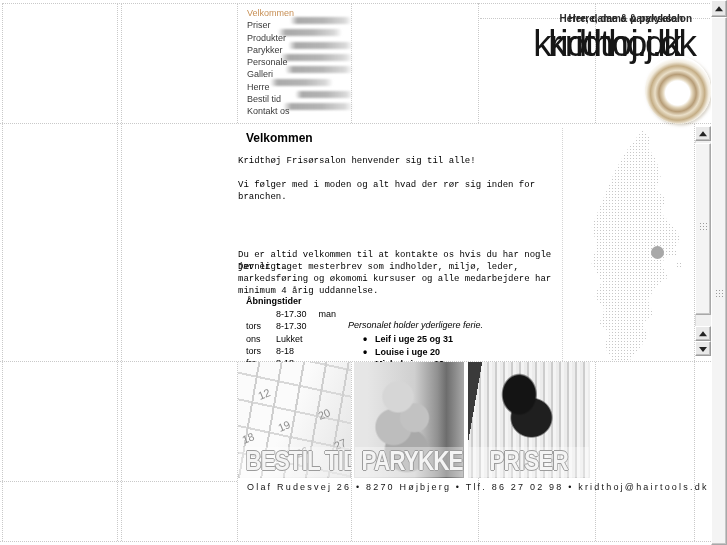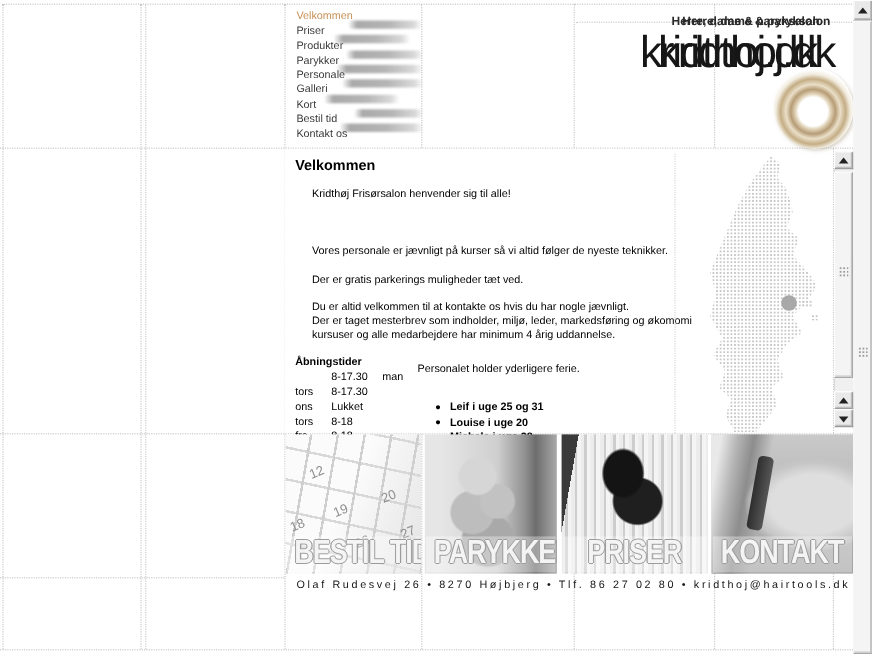--- a/index.html
+++ b/index.html
@@ -47,28 +47,28 @@
   .logo-main { position:absolute; top:20px; font-size:37px; letter-spacing:-2px; color:#161616; white-space:nowrap; }
   .logo-main.c1 { right:1px; } .logo-main.c2 { right:16px; }
   #hair-ring { position:absolute; left:645px; top:56px; width:66px; height:68px; border-radius:50%; z-index:4;
      background:radial-gradient(circle at 48% 54%, #ffffff 0 24%, #e3d6bc 29%, #b69c76 37%, #eadfc8 45%, #c4ad85 54%, #f2ecdf 62%, #ffffff 70%);
      transform:rotate(-18deg); box-shadow:1px 2px 3px rgba(180,170,150,.5); }
 
   
   #content-mask { position:absolute; left:237px; top:124px; width:457px; height:237px; background:#fff; z-index:2; }
   #content { position:absolute; left:0; top:0; width:727px; height:545px; z-index:3; font-size:9px; color:#000; }
   .heading { position:absolute; left:246px; top:131px; font-size:12px; font-weight:bold; }
-  .para { position:absolute; left:260px; width:340px; line-height:12px; }
+  .para { position:absolute; left:238px; width:340px; line-height:12px;font-family:Liberation Mono, monospace; }
   .p1 { top:155px; } .p2 { top:179px; } .p3 { top:203px; } .p4 { top:227px; } .p5 { top:249px; } .p6 { top:261px; }
   .hours-title { position:absolute; left:246px; top:296px; font-weight:bold; }
   .hours-row { position:absolute; left:246px; width:90px; }
   .hours-row .time { position:absolute; left:30px; }
   .hr0 { top:309px;text-align:right; } .hr1 { top:321px; } .hr2 { top:334px; } .hr3 { top:346px; } .hr4 { top:358px; }
   .holiday-title { position:absolute; left:348px; top:296px; font-weight:bold; }
-  .holiday-note { position:absolute; left:348px; top:302px; }
+  .holiday-note { position:absolute; left:348px; top:320px; font-style:italic; }
   .holiday-bullet { position:absolute; left:363px; padding-left:12px;font-weight:bold; }
   .holiday-bullet::before { content:"•"; position:absolute; left:0; top:-2px; font-size:12px; }
   .hb0 { top:334px; } .hb1 { top:347px; } .hb2 { top:359px; }
 
   
   #map { position:absolute; left:566px; top:130px; width:128px; height:230px; z-index:3;
      background-image:radial-gradient(#c4c4c4 0.8px, rgba(0,0,0,0) 0.95px); background-size:3px 3px; opacity:.95;
      clip-path:polygon(60% 0,66% 3%,64% 8%,70% 12%,74% 20%,70% 26%,78% 30%,74% 36%,84% 42%,90% 47%,84% 52%,74% 58%,80% 64%,70% 68%,64% 74%,68% 80%,60% 84%,64% 90%,56% 96%,50% 100%,36% 100%,30% 94%,34% 88%,26% 84%,30% 78%,22% 72%,28% 66%,20% 58%,24% 50%,20% 42%,26% 34%,32% 26%,38% 18%,46% 10%,54% 4%); }
   .map-border { position:absolute; left:562px; top:128px; height:233px; width:0; border-left:1px dotted #d4d4d4; z-index:3; }
   #map-dot { position:absolute; left:651px; top:246px; width:13px; height:13px; border-radius:50%; background:#a8a8a8; z-index:4; }
@@ -162,21 +162,21 @@
   <div class="hline h-e"></div>
   <div class="hline h-f"></div>
 
   <nav id="menu">
     <div class="menu-item active">Velkommen</div>
     <div class="menu-item">Priser</div>
     <div class="menu-item">Produkter</div>
     <div class="menu-item">Parykker</div>
     <div class="menu-item">Personale</div>
     <div class="menu-item">Galleri</div>
-    <div class="menu-item">Kort</div>
+    <div class="menu-item">Herre</div>
     <div class="menu-item">Bestil tid</div>
     <div class="menu-item">Kontakt os</div>
     <div class="smear s1"></div>
     <div class="smear s2"></div>
     <div class="smear s3"></div>
     <div class="smear s4"></div>
     <div class="smear s5"></div>
     <div class="smear s6"></div>
     <div class="smear s7"></div>
     <div class="smear s8"></div>
@@ -187,22 +187,21 @@
     <div class="logo-sub c1">Herre, dame &amp; paryksalon</div>
     <div class="logo-main c2">kridthoj.dk</div>
     <div class="logo-main c1">kridthoj.dk</div>
   </header>
   <div id="hair-ring"></div>
 
   <div id="content-mask"></div>
   <div id="content">
     <div class="heading">Velkommen</div>
     <p class="para p1">Kridthøj Frisørsalon henvender sig til alle!</p>
-    <p class="para p3">Vores personale er jævnligt på kurser så vi altid følger de nyeste teknikker.</p>
-    <p class="para p4">Der er gratis parkerings muligheder tæt ved.</p>
+    <p class="para p2">Vi følger med i moden og alt hvad der rør sig inden for branchen.</p>
     <p class="para p5">Du er altid velkommen til at kontakte os hvis du har nogle jævnligt.</p>
     <p class="para p6">Der er taget mesterbrev som indholder, miljø, leder, markedsføring og økomomi kursuser og alle medarbejdere har minimum 4 årig uddannelse.</p>
 
     <div class="hours-title">Åbningstider</div>
     <div class="hours-row hr0">
       <span class="day">man</span>
       <span class="time">8-17.30</span>
     </div>
     <div class="hours-row hr1">
       <span class="day">tors</span>
@@ -248,28 +247,22 @@
   <div class="banner" id="banner2">
     <div class="banner-label">
       <span>PARYKKER</span>
     </div>
   </div>
   <div class="banner" id="banner3">
     <div class="banner-label">
       <span>PRISER</span>
     </div>
   </div>
-  <div class="banner" id="banner4">
-    <div class="phone"></div>
-    <div class="banner-label">
-      <span>KONTAKT</span>
-    </div>
-  </div>
-
-  <div id="footer">Olaf Rudesvej 26 • 8270 Højbjerg • Tlf. 86 27 02 80 • kridthoj@hairtools.dk</div>
+
+  <div id="footer">Olaf Rudesvej 26 • 8270 Højbjerg • Tlf. 86 27 02 98 • kridthoj@hairtools.dk</div>
 
   <div class="sb-track" id="sb-outer-track"></div>
   <div class="sb-thumb" id="sb-outer-thumb">
     <div class="grip" style="top:271px;"></div>
   </div>
   <div class="sb-btn" id="sb-outer-up">
     <div class="arrow-up"></div>
   </div>
 
   <div class="sb-track" id="sb-inner-track"></div>

